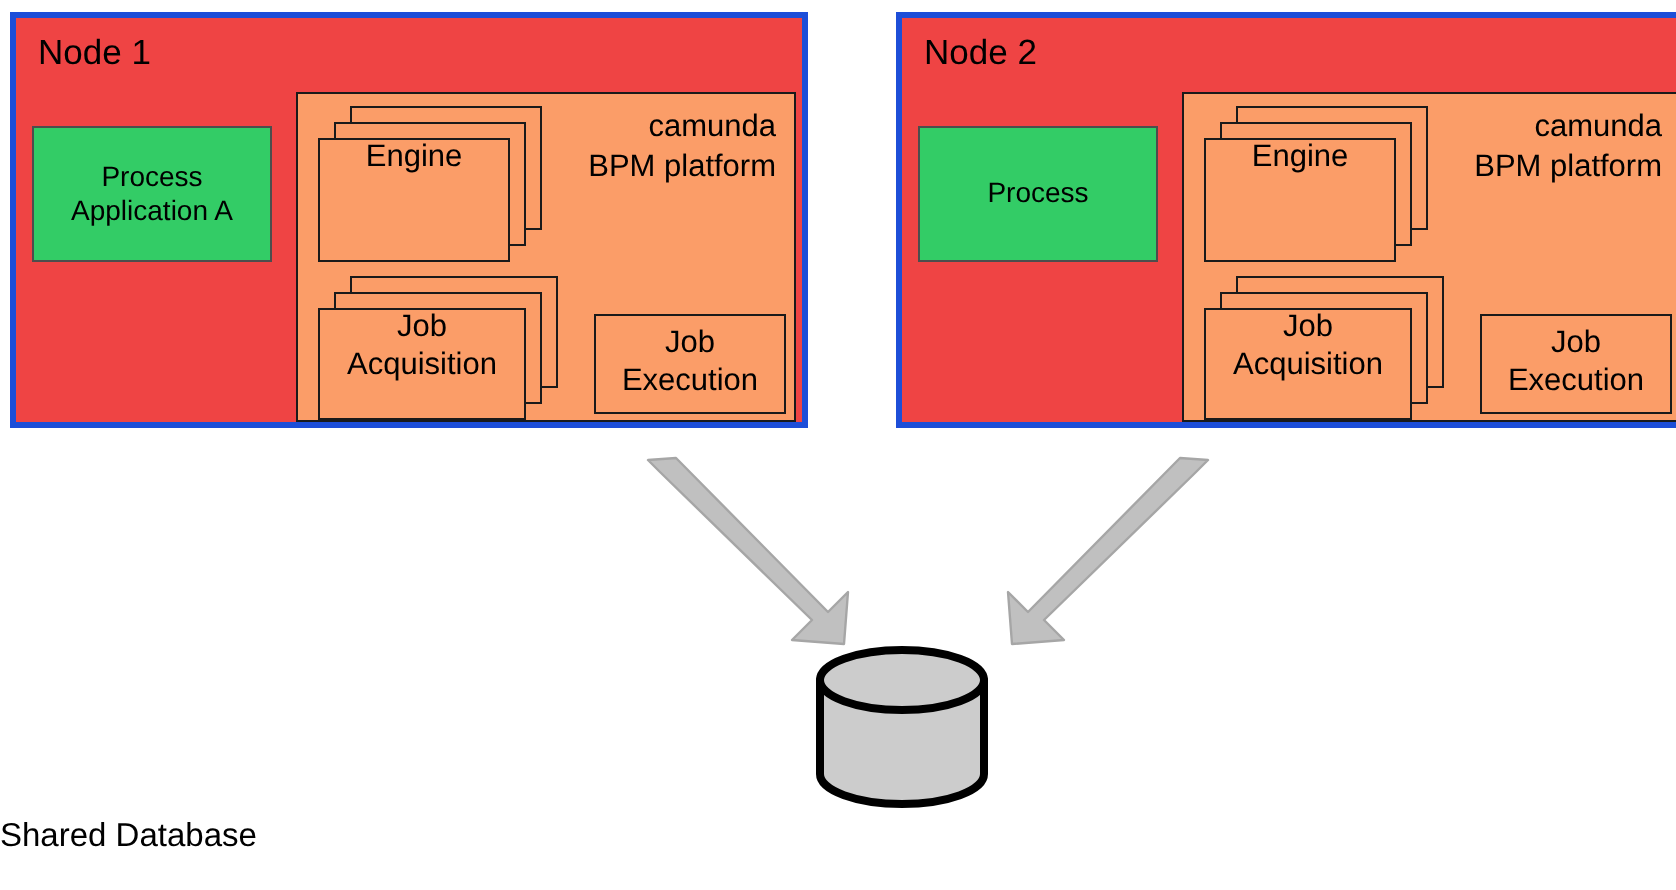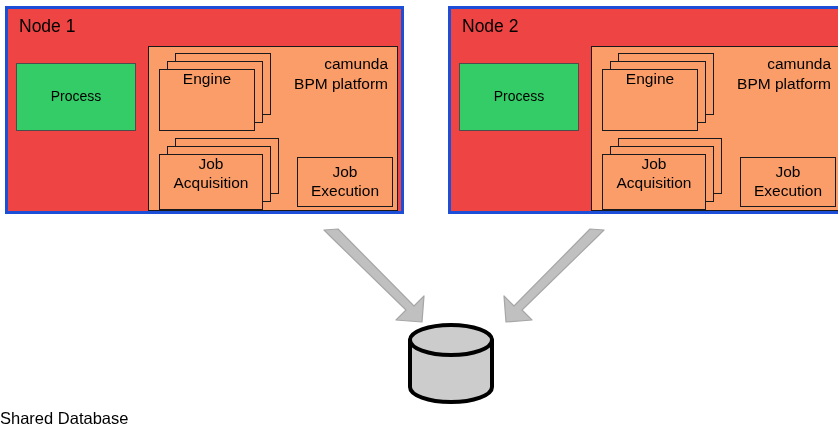--- a/index.html
+++ b/index.html
@@ -131,20 +131,21 @@
 <body>
 
 <div id="canvas">
 
   <div class="node" style="left:5px; top:6px; width:399px; height:208px;">
     <div class="node-title">Node 1</div>
 
     <div class="proc-app" style="left:8px; top:54px; width:120px; height:68px;">
       <div>
         <div>Process</div>
+        <div>Application A</div>
       </div>
     </div>
 
     <div class="platform" style="left:140px; top:37px; width:250px; height:165px;">
       <div class="platform-label">
         <div>camunda</div>
         <div>BPM platform</div>
       </div>
 
       <div class="stack" style="left:10px; top:6px; width:112px; height:78px;">

